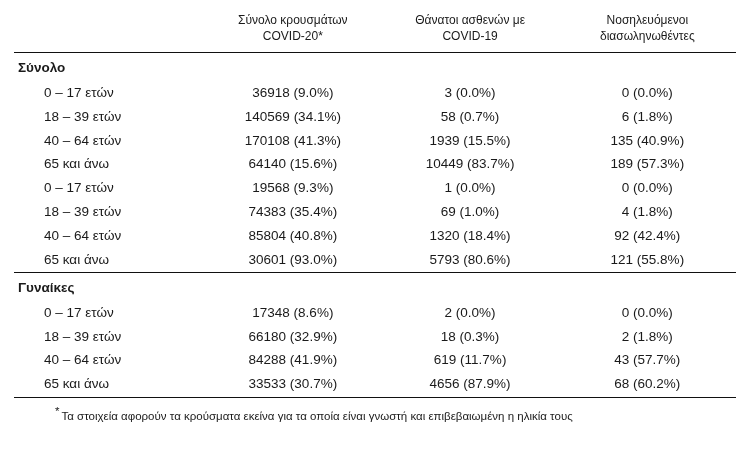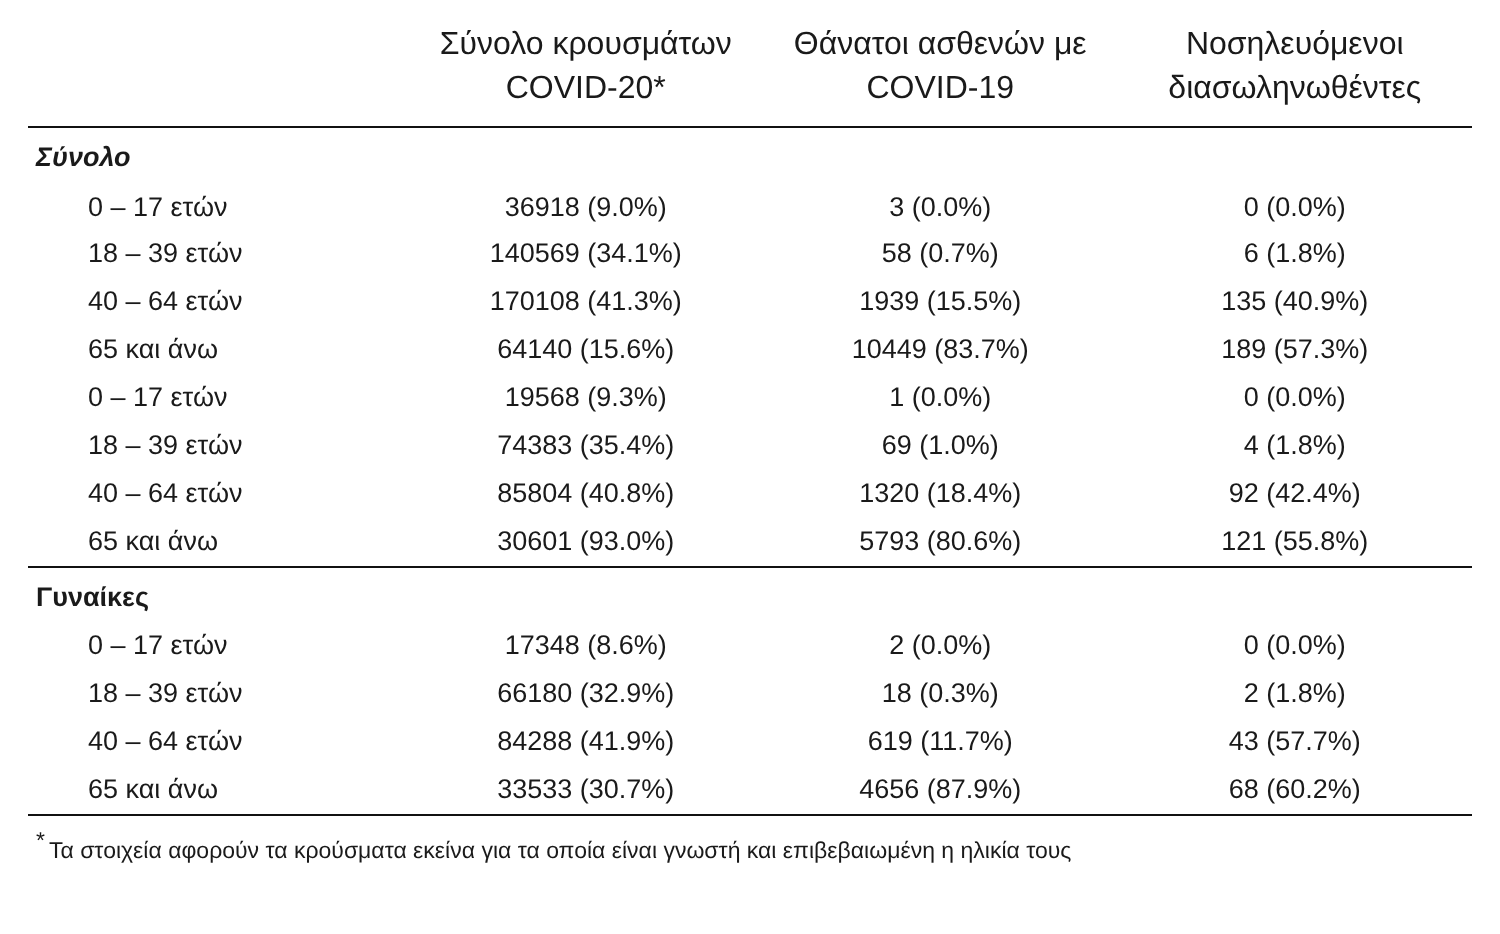--- a/index.html
+++ b/index.html
@@ -24,32 +24,31 @@
   table.stats {
     width: 722px;
     border-collapse: collapse;
     table-layout: fixed;
   }
   table.stats col.c-label { width: 190px; }
   table.stats col.c-num   { width: 177px; }
 
   thead th {
     font-weight: normal;
-    font-size: 16px;
+    font-size: 12px;
     color: #1a1a1a;
     text-align: center;
     vertical-align: bottom;
     padding: 2px 6px 8px 6px;
     line-height: 1.35;
   }
   thead th.head-blank { border: 0; }
 
   .rule-top td, .rule-top th {
     border-top: 1.6px solid #111;
-    font-style: italic;
   }
   .rule-mid td {
     border-top: 1.1px solid #111;
   }
   .rule-bottom td {
     border-bottom: 1.6px solid #111;
   }
 
   tbody td {
     font-size: 13.5px;
@@ -71,20 +70,21 @@
   tbody td.num {
     text-align: center;
     margin-top: 30px;
   }
   .footnote {
     margin-top: 6px;
     font-size: 11.5px;
     color: #1a1a1a;
     padding-left: 4px;
     line-height: 1.3;
+    margin-left: 37px;
   }
   .footnote .star {
     font-size: 11.5px;
     vertical-align: super;
     margin-right: 2px;
   }
 </style>
 </head>
 <body>
 

